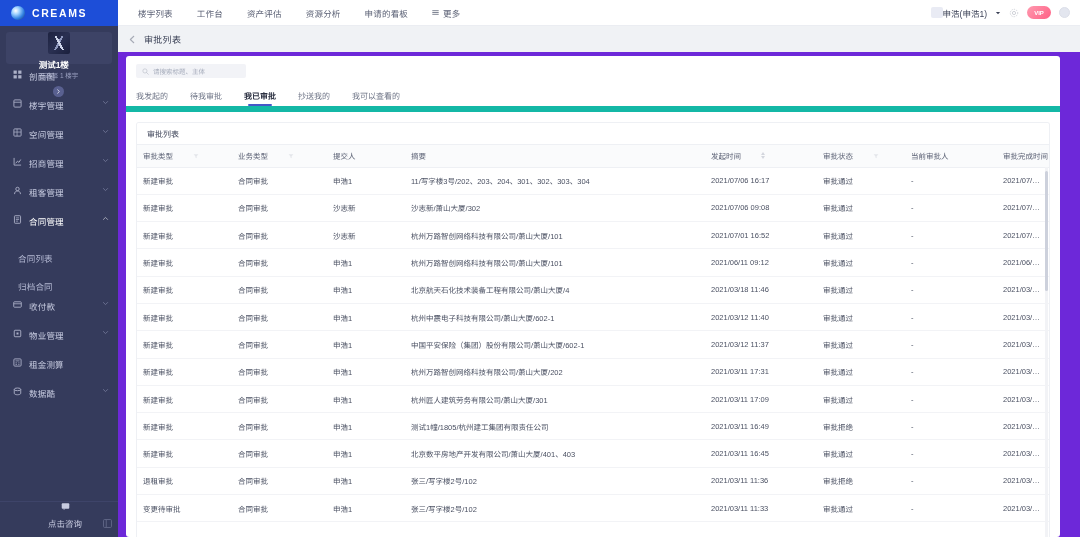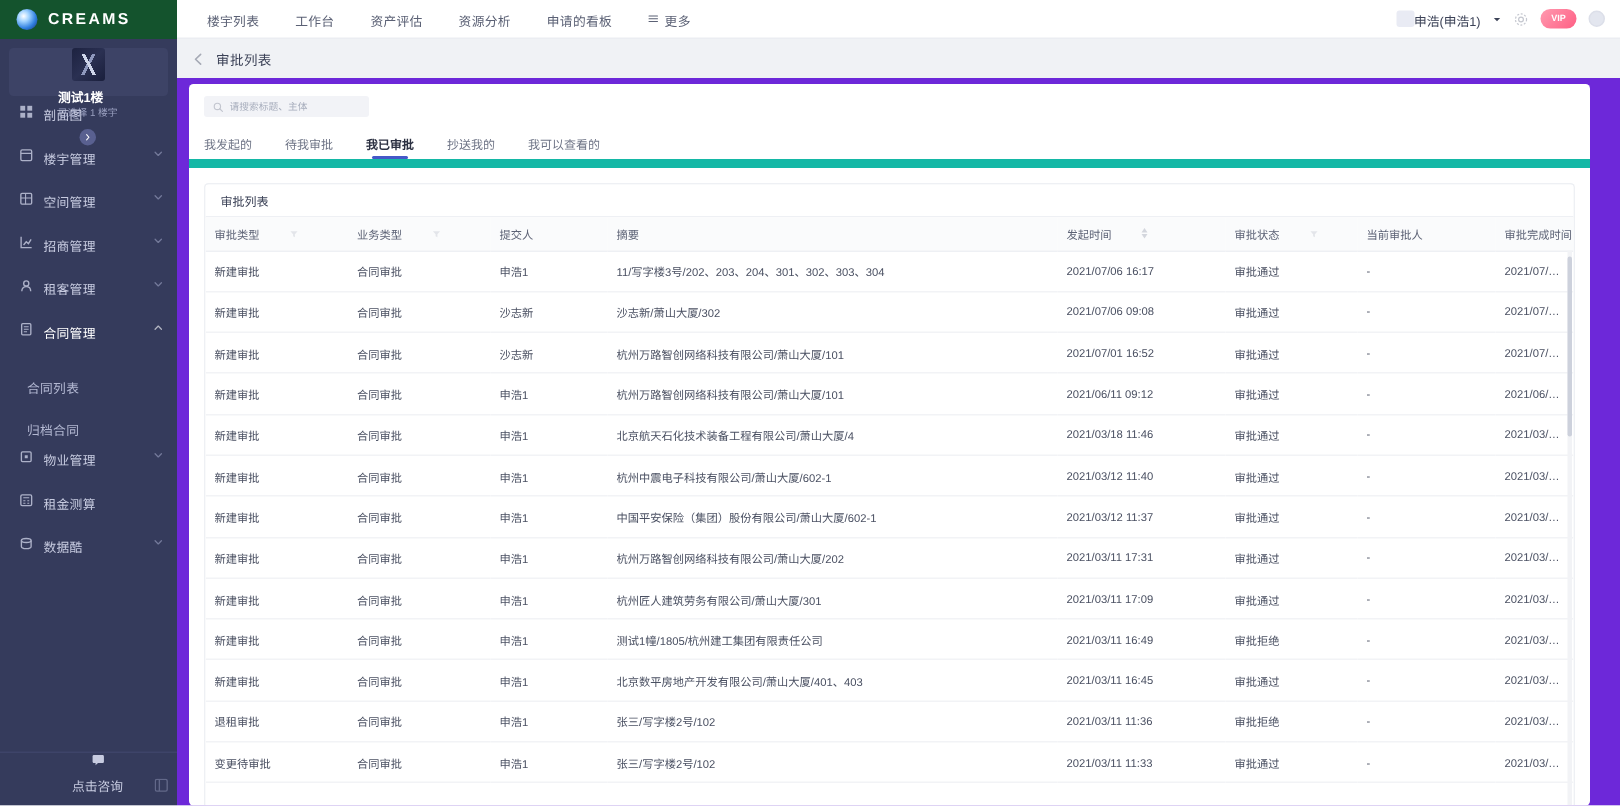--- a/index.html
+++ b/index.html
@@ -15,21 +15,21 @@
   
   .sidebar {
     width: 118px; height: 537px;
     background: #353b5c;
     display: flex; flex-direction: column;
     position: relative; flex: 0 0 118px;
   }
   .brand {
     height: 26px; display: flex; align-items: center;
     padding-left: 11px; gap: 7px;
-    background: #14532d;
+    background: #1d4ed8;
   }
   .brand-logo {
     width: 14px; height: 14px; border-radius: 50%;
     background: radial-gradient(circle at 34% 34%, #ffffff 0%, #9fd2ff 28%, #2f7fe0 62%, #1b2a66 100%);
     flex: 0 0 14px;
   }
   .brand-name {
     color: #ffffff; font-size: 10.5px; letter-spacing: 1.6px; font-weight: 700;
   }
 
@@ -316,20 +316,34 @@
           </span>
           <span class="nav-label">合同管理</span>
           <span class="nav-caret">
             <svg viewBox="0 0 10 10">
               <path d="M2 6.4 L5 3.4 L8 6.4" fill="none" stroke="#ffffff" stroke-width="1.2" stroke-linecap="round" stroke-linejoin="round"></path>
             </svg>
           </span>
         </div>
         <div class="sub-item">合同列表</div>
         <div class="sub-item">归档合同</div>
+        <div class="nav-item">
+          <span class="nav-ico">
+            <svg viewBox="0 0 10 10">
+              <rect x="0.8" y="2" width="8.4" height="6" rx="0.8" fill="none" stroke="#c7cbe0" stroke-width="1"></rect>
+              <path d="M0.8 4.2 H9.2" stroke="#c7cbe0" stroke-width="0.9"></path>
+            </svg>
+          </span>
+          <span class="nav-label">收付款</span>
+          <span class="nav-caret">
+            <svg viewBox="0 0 10 10">
+              <path d="M2 3.6 L5 6.6 L8 3.6" fill="none" stroke="#9aa0c0" stroke-width="1.2" stroke-linecap="round" stroke-linejoin="round"></path>
+            </svg>
+          </span>
+        </div>
         <div class="nav-item">
           <span class="nav-ico">
             <svg viewBox="0 0 10 10">
               <rect x="1.4" y="1.4" width="7.2" height="7.2" rx="0.8" fill="none" stroke="#c7cbe0" stroke-width="1"></rect>
               <rect x="3.9" y="3.9" width="2.2" height="2.2" fill="#c7cbe0"></rect>
             </svg>
           </span>
           <span class="nav-label">物业管理</span>
           <span class="nav-caret">
             <svg viewBox="0 0 10 10">

